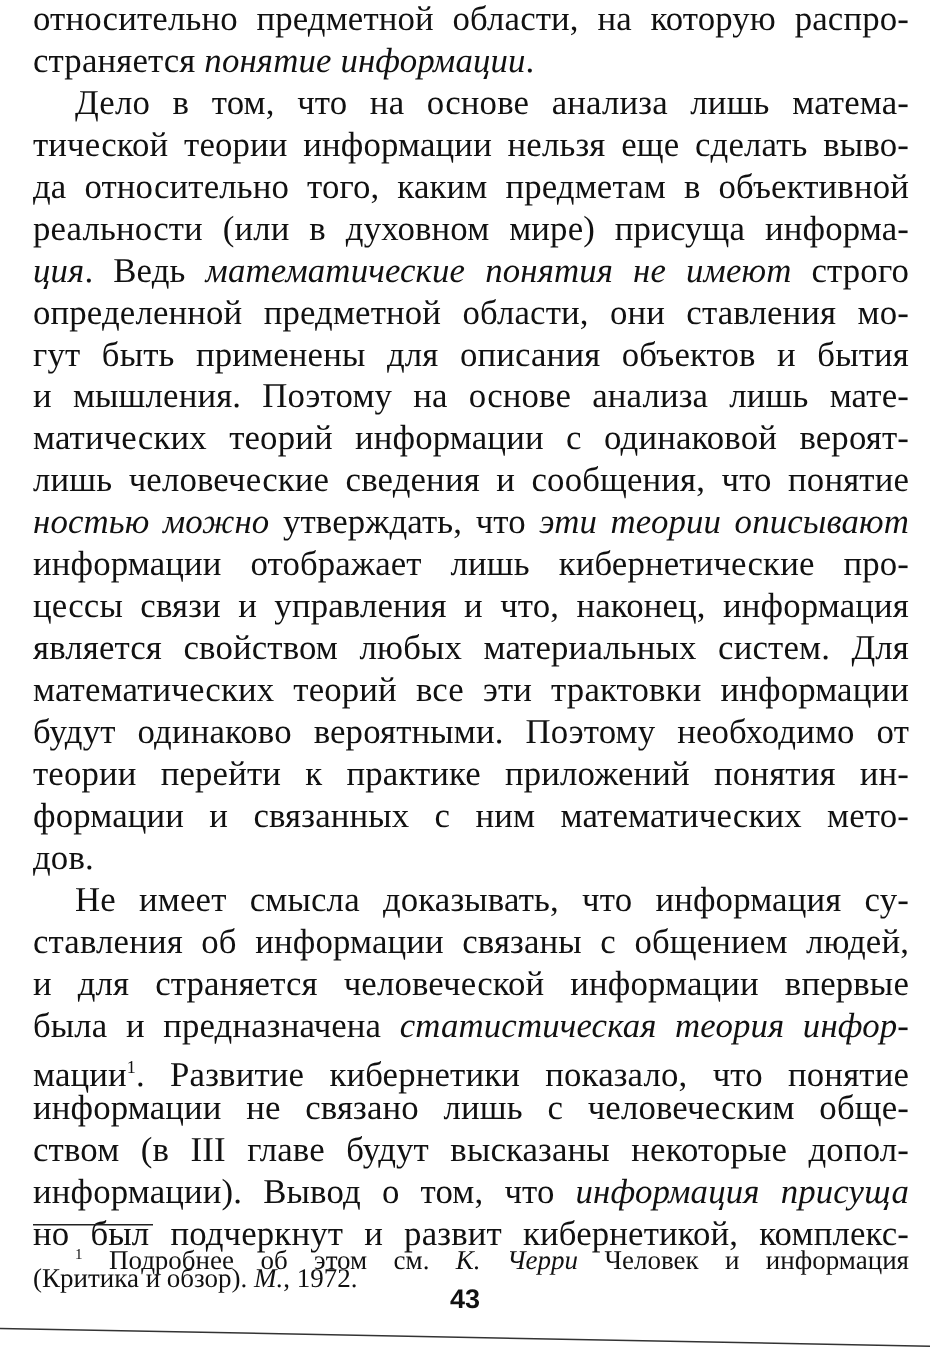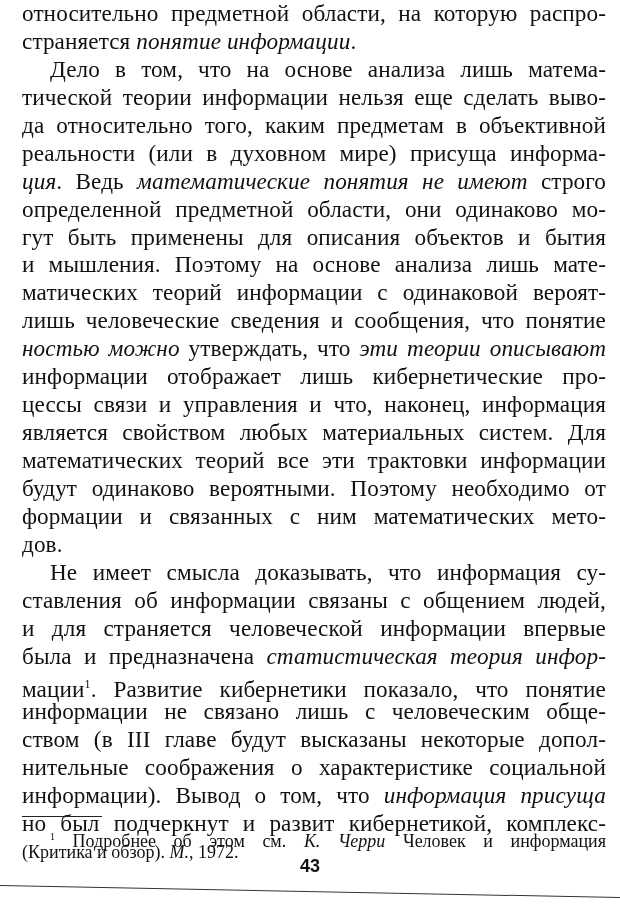--- a/index.html
+++ b/index.html
@@ -41,41 +41,41 @@
 <body>
 
 <div class="page">
   <div class="line">относительно предметной области, на которую распро-</div>
   <div class="line last"><span>страняется </span><span class="it">понятие информации</span><span>.</span></div>
   <div class="line indent">Дело в том, что на основе анализа лишь матема-</div>
   <div class="line">тической теории информации нельзя еще сделать выво-</div>
   <div class="line">да относительно того, каким предметам в объективной</div>
   <div class="line">реальности (или в духовном мире) присуща информа-</div>
   <div class="line"><span class="it">ция</span><span>. Ведь </span><span class="it">математические понятия не имеют</span><span> строго</span></div>
-  <div class="line">определенной предметной области, они одинаково мо-</div>
+  <div class="line">определенной предметной области, они ставления мо-</div>
   <div class="line">гут быть применены для описания объектов и бытия</div>
   <div class="line">и мышления. Поэтому на основе анализа лишь мате-</div>
   <div class="line">матических теорий информации с одинаковой вероят-</div>
   <div class="line">лишь человеческие сведения и сообщения, что понятие</div>
   <div class="line"><span class="it">ностью можно</span><span> утверждать, что </span><span class="it">эти теории описывают</span></div>
   <div class="line">информации отображает лишь кибернетические про-</div>
   <div class="line">цессы связи и управления и что, наконец, информация</div>
   <div class="line">является свойством любых материальных систем. Для</div>
   <div class="line">математических теорий все эти трактовки информации</div>
   <div class="line">будут одинаково вероятными. Поэтому необходимо от</div>
+  <div class="line">теории перейти к практике приложений понятия ин-</div>
   <div class="line">формации и связанных с ним математических мето-</div>
   <div class="line last">дов.</div>
   <div class="line indent">Не имеет смысла доказывать, что информация су-</div>
   <div class="line">ставления об информации связаны с общением людей,</div>
   <div class="line">и для страняется человеческой информации впервые</div>
   <div class="line"><span>была и предназначена </span><span class="it">статистическая теория инфор-</span></div>
   <div class="line"><span>мации</span><span class="sup">1</span><span>. Развитие кибернетики показало, что понятие</span></div>
   <div class="line">информации не связано лишь с человеческим обще-</div>
   <div class="line">ством (в III главе будут высказаны некоторые допол-</div>
-  <div class="line">нительные соображения о характеристике социальной</div>
   <div class="line"><span>информации</span><span>). Вывод о том, что </span><span class="it">информация присуща</span></div>
   <div class="line">но был подчеркнут и развит кибернетикой, комплекс-</div>
 
 </div>
 
 <div class="fn-rule"></div>
 <div class="fn fn1"><span class="fn-sup">1</span> <span>Подробнее об этом см. </span><span class="it">К. Черри</span><span> Человек и информация</span></div>
 <div class="fn fn2"><span>(Критика и обзор). </span><span class="it">М.</span><span>, 1972.</span></div>
 
 <div class="pageno">43</div>

